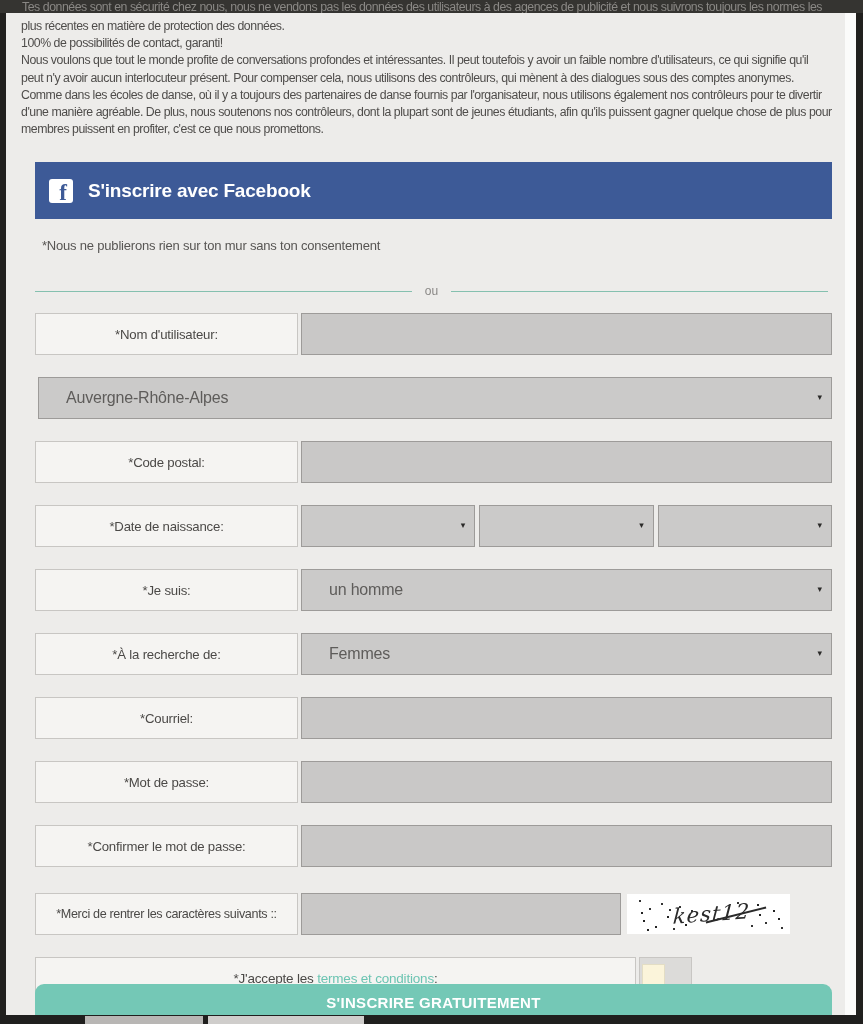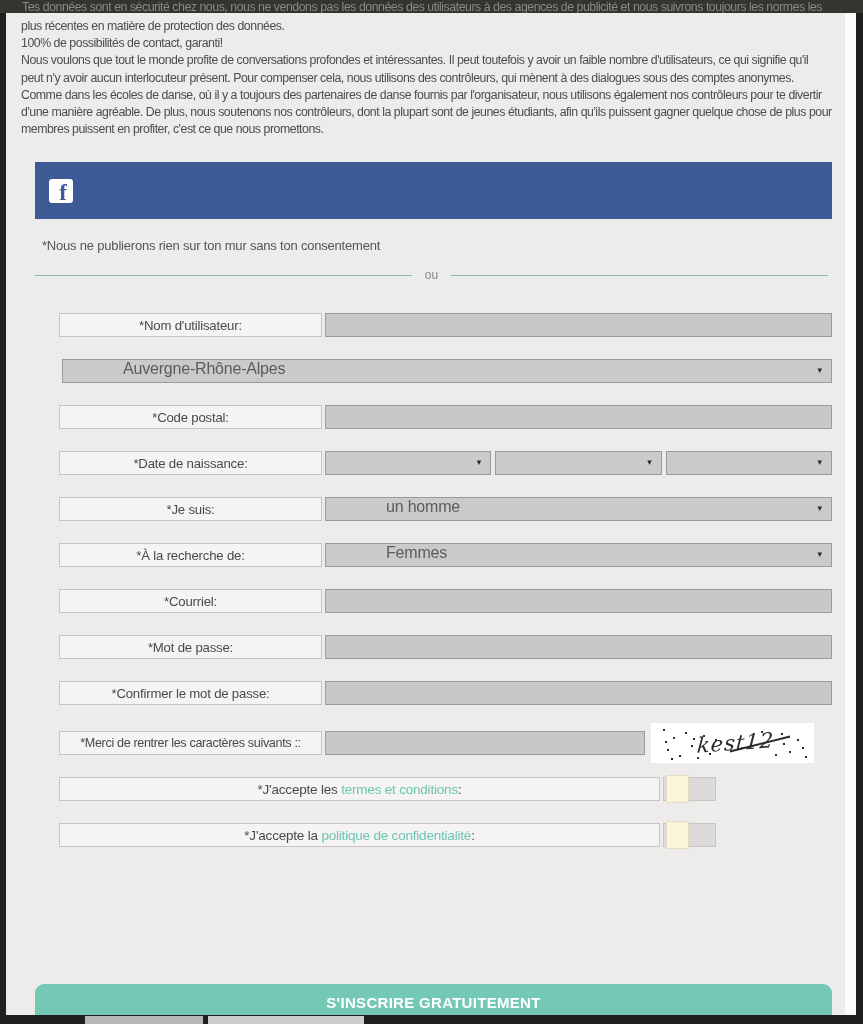--- a/index.html
+++ b/index.html
@@ -30,33 +30,33 @@
              overflow:hidden; display:flex; justify-content:center; align-items:flex-end; }
   .fb-icon span { color:#3d5a97; font-weight:bold; font-size:23px; line-height:21px;
                   font-family:"Liberation Serif", serif; margin-right:-4px; }
   .fb-label { color:#ffffff; font-weight:bold; font-size:19px; margin-left:15px; letter-spacing:-0.2px; }
 
   .fb-note { position:absolute; top:238px; left:42px; font-size:13px; color:#575553; letter-spacing:-0.2px; }
 
   
   .divider { position:absolute; top:268px; left:35px; width:793px; display:flex; align-items:center; }
   .divider .line { flex:1; height:1px; background:#85c0af; }
-  .divider .or { margin:0 13px; font-size:12px; color:#8a8886; }
+  .divider .or { margin:16px 13px; font-size:12px; color:#8a8886; }
 
   
   .form { position:absolute; top:313px; left:35px; width:797px; }
-  .row { display:flex; height:24px; margin-bottom:22px;margin-left:24px; }
+  .row { display:flex; height:42px; margin-bottom:22px; }
   .row-label { width:263px; background:#f5f4f2; border:1px solid #c8c6c3; color:#4b4947;
                font-size:13.2px; letter-spacing:-0.2px; display:flex; align-items:center;
                justify-content:center; flex-shrink:0; }
   .row-input { flex:1; margin-left:3px; background:#c9c8c7; border:1px solid #9d9b99;
                font-size:15px; color:#4b4947; padding:0 10px; outline:none; border-radius:0;
                font-family:"Liberation Sans", sans-serif; }
   .row-select { flex:1; margin-left:3px; background:#cbcac9; border:1px solid #9d9b99;
-                display:flex; cursor:pointer; position:relative;padding-left:33px; }
+                display:flex; align-items:center; cursor:pointer; position:relative; }
   .sel-value { font-size:16px; color:#5e5c5a; padding-left:27px; letter-spacing:-0.2px; }
   .caret { position:absolute; right:9px; top:50%; transform:translateY(-58%); font-size:9px; color:#2b2a29; }
 
   .date-fields { flex:1; margin-left:3px; display:flex; }
   .date-fields .row-select { margin-left:0; }
   .date-fields .row-select + .row-select { margin-left:4px; }
 
   
   .row-captcha { margin-top:26px; }
   .captcha-label { font-size:12.6px; letter-spacing:-0.35px; }
@@ -110,20 +110,21 @@
     <div class="intro-line">peut n'y avoir aucun interlocuteur présent. Pour compenser cela, nous utilisons des contrôleurs, qui mènent à des dialogues sous des comptes anonymes.</div>
     <div class="intro-line">Comme dans les écoles de danse, où il y a toujours des partenaires de danse fournis par l'organisateur, nous utilisons également nos contrôleurs pour te divertir</div>
     <div class="intro-line">d'une manière agréable. De plus, nous soutenons nos contrôleurs, dont la plupart sont de jeunes étudiants, afin qu'ils puissent gagner quelque chose de plus pour</div>
     <div class="intro-line">membres puissent en profiter, c'est ce que nous promettons.</div>
   </div>
 
   <div class="fb-bar">
     <span class="fb-icon">
         <span>f</span>
       </span>
+    <span class="fb-label">S'inscrire avec Facebook</span>
   </div>
 
   <div class="fb-note">*Nous ne publierons rien sur ton mur sans ton consentement</div>
 
   <div class="divider">
     <span class="line"></span>
     <span class="or">ou</span>
     <span class="line"></span>
   </div>
 

